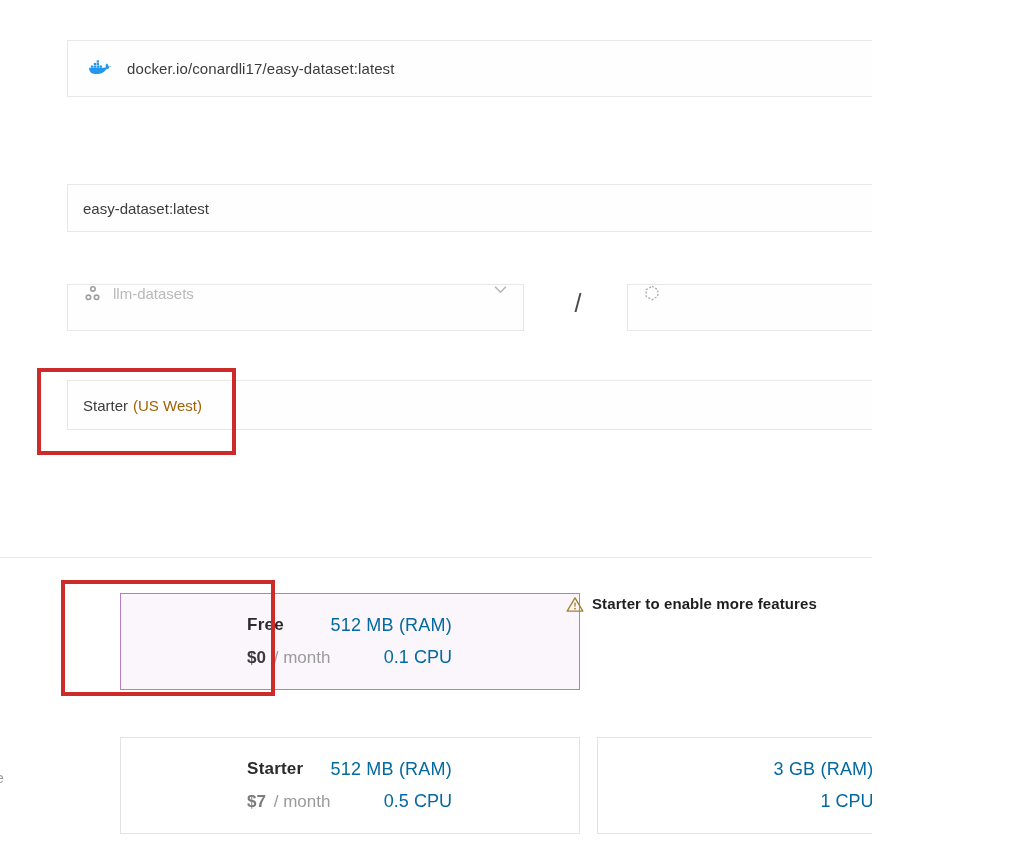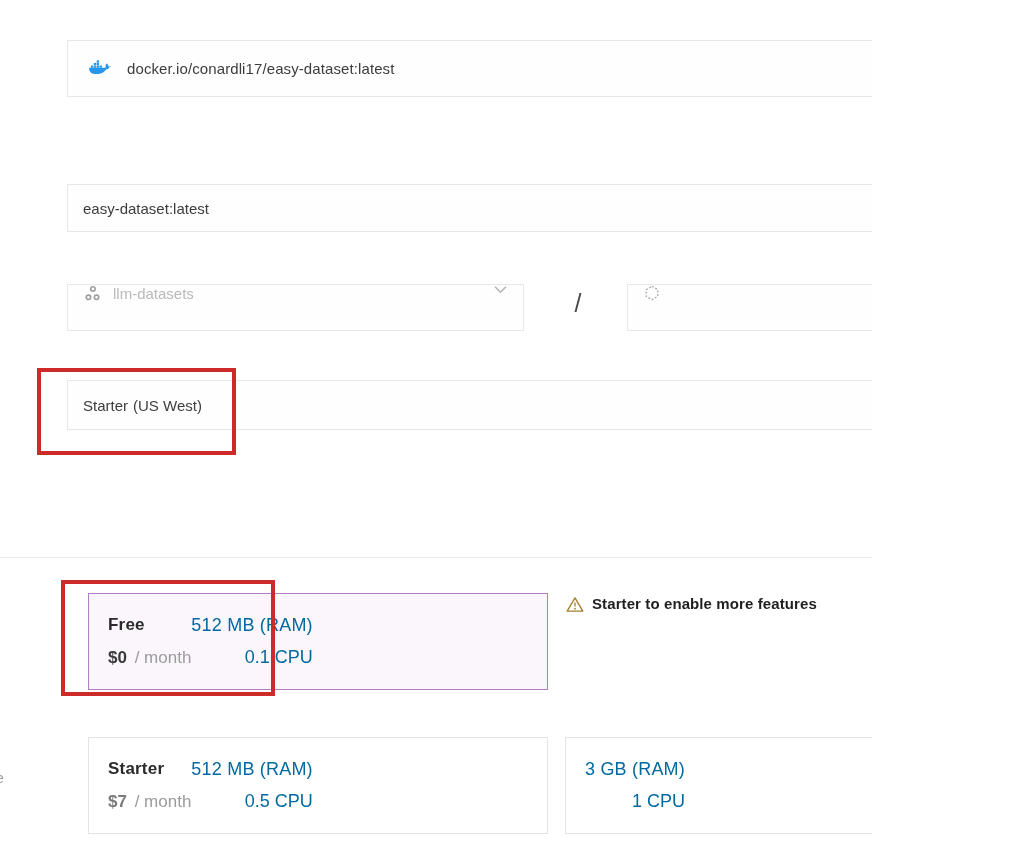--- a/index.html
+++ b/index.html
@@ -21,21 +21,21 @@
     border: 1px solid #e7e7e7;
     display: flex;
     align-items: center;
     font-size: 15px;
     color: #3c3c3c;
   }
   .field-image   { left: 67px; top: 40px;  width: 1000px; height: 57px; padding-left: 21px; }
   .field-name    { left: 67px; top: 184px; width: 1000px; height: 48px; padding-left: 15px; }
   .field-region  { left: 67px; top: 380px; width: 1000px; height: 50px; padding-left: 15px; }
   .field-image .txt { margin-left: 15px; letter-spacing: .1px; }
-  .region-detail { color: #404040; margin-left: 5px; }
+  .region-detail { color: #a16207; margin-left: 5px; }
 
   
   .dropdown {
     background: #fffefe;
     border: 1px solid #e7e7e7;
     display: flex;
     align-items: flex-start;
     padding: 0 16px;
     font-size: 15px;
     color: #b9b9b9;
@@ -49,22 +49,23 @@
   }
 
   
   .divider { left: 0; top: 557px; width: 1024px; height: 1px; background: #e9e9e9; }
 
   
   .card {
     background: #ffffff;
     border: 1px solid #e3e3e3;
     display: flex;
-    justify-content: flex-start;
+    justify-content: center;
     padding: 21px 20px 0 19px;
+    margin-left: 32px;
   }
   .card.selected { border-color: #b27fc4; background: #faf6fc; }
   .card-free     { left: 88px;  top: 593px; width: 460px; height: 97px; }
   .card-starter  { left: 88px;  top: 737px; width: 460px; height: 97px; }
   .card-standard { left: 565px; top: 737px; width: 520px; height: 97px; }
   .card .name { font-weight: bold; font-size: 17px; color: #2b2b2b; letter-spacing: .2px; }
   .card .price-row { margin-top: 13px; font-size: 17px; }
   .card .price { font-weight: bold; color: #3a3a3a; }
   .card.paid .price { color: #7b7b7b; }
   .card .period { color: #9b9b9b; margin-left: 3px; }

